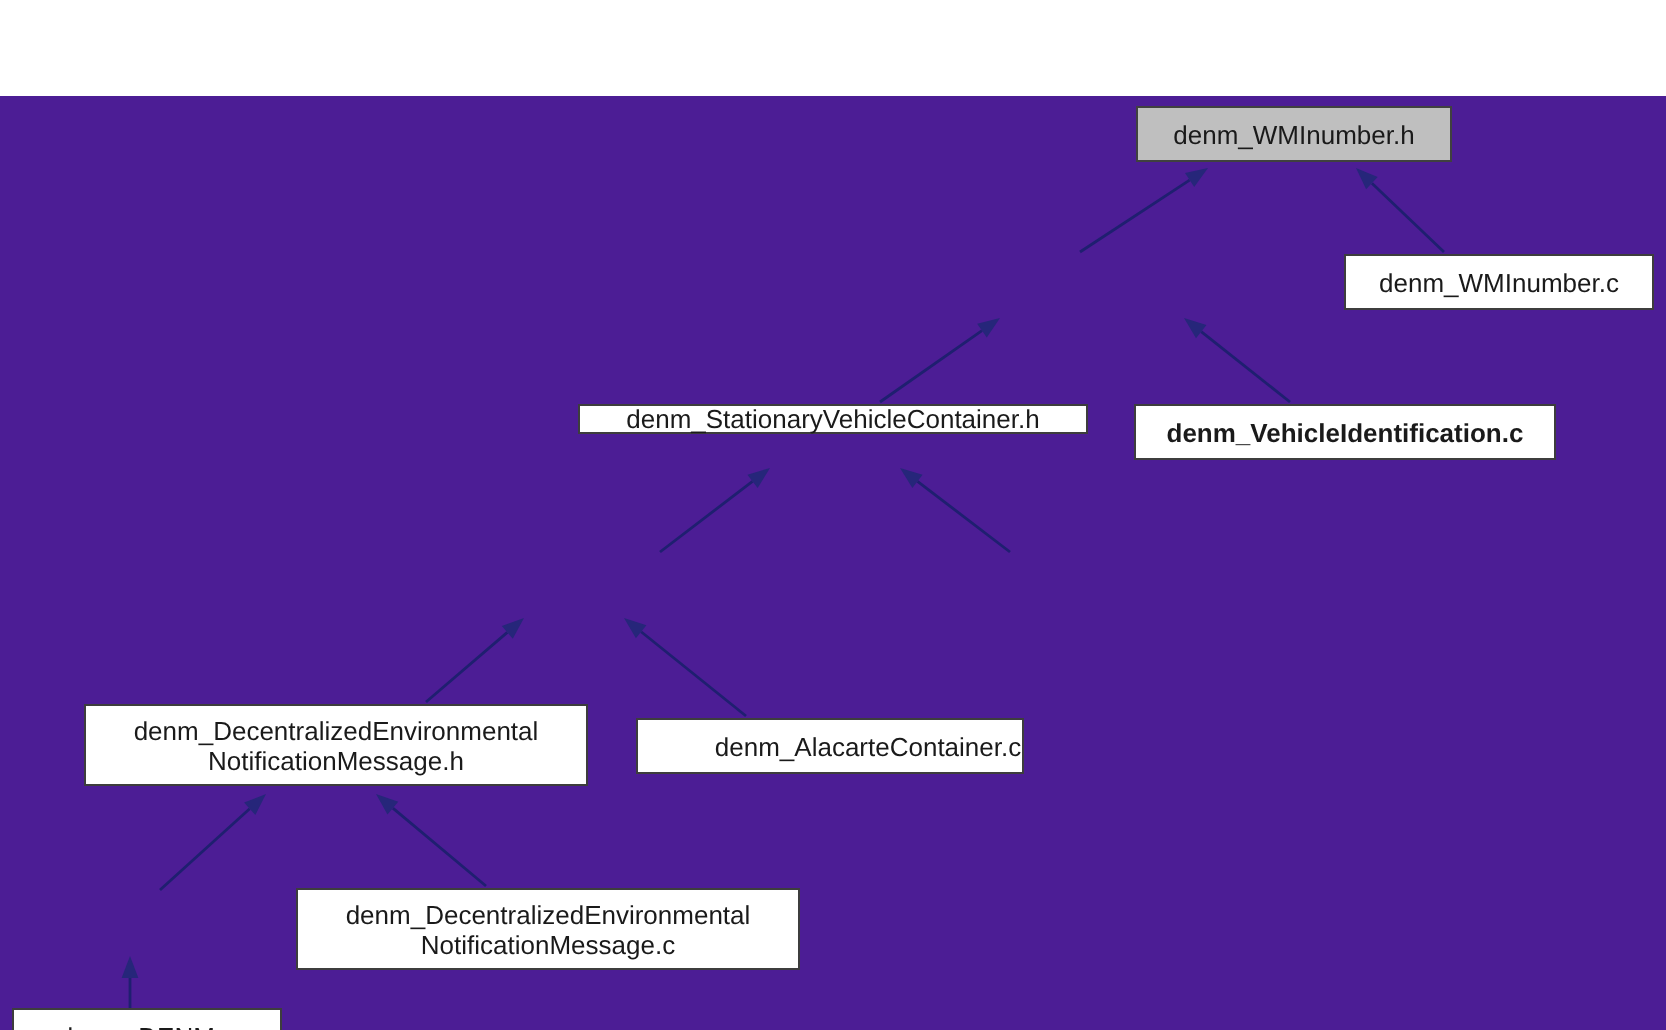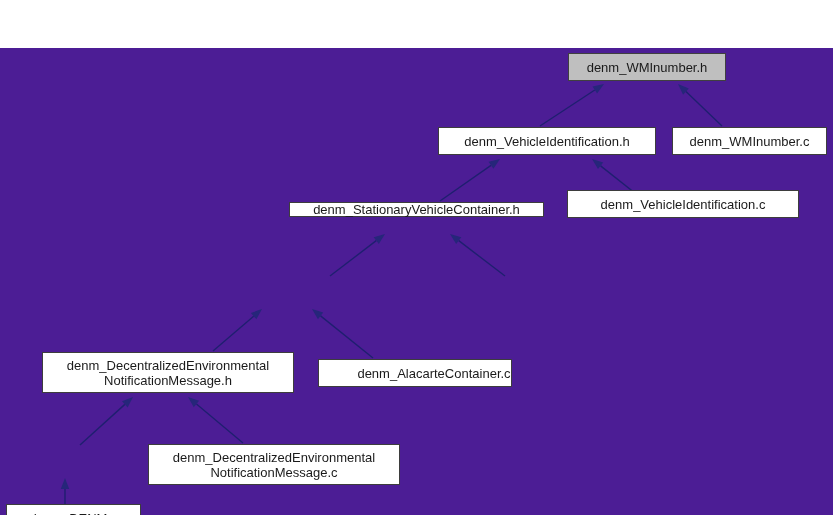--- a/index.html
+++ b/index.html
@@ -94,23 +94,22 @@
       <g>
         <line x1="243" y1="395" x2="196.43784557167652" y2="356.0571072054022" stroke="#1f1f70" stroke-width="1.4"></line>
         <polygon points="188,349 199.13237741373916,352.83538435076207 193.74331372961387,359.2788300600423" fill="#26267a"></polygon>
       </g>
       <g>
         <line x1="65" y1="481" x2="65" y2="441" stroke="#1f1f70" stroke-width="1.4"></line>
         <polygon points="65,430 69.2,441 60.8,441" fill="#26267a"></polygon>
       </g>
     </svg>
 <div class="graph-node highlighted" style="left: 568px; top: 5px; width: 158px; height: 28px;"><span class="node-label">denm_WMInumber.h</span></div>
-    <div class="graph-node" style="left: 438px; top: 79px; width: 218px; height: 28px;"><span class="node-label">denm_VehicleIdentification.h</span></div>
     <div class="graph-node" style="left: 672px; top: 79px; width: 155px; height: 28px;"><span class="node-label">denm_WMInumber.c</span></div>
     <div class="graph-node" style="left: 289px; top: 154px; width: 255px; height: 15px;"><span class="node-label">denm_StationaryVehicleContainer.h</span></div>
-    <div class="graph-node" style="left: 567px; top: 142px; width: 232px; height: 28px;"><span class="node-label">denm_VehicleIdentification.c</span></div>
+    <div class="graph-node" style="left: 567px; top: 154px; width: 211px; height: 28px; font-weight: bold;"><span class="node-label">denm_VehicleIdentification.c</span></div>
     <div class="graph-node" style="left: 42px; top: 304px; width: 252px; height: 41px;"><span class="node-label">denm_DecentralizedEnvironmental
 NotificationMessage.h</span></div>
     <div class="graph-node" style="left: 318px; top: 311px; width: 194px; height: 28px; padding-left: 38px;"><span class="node-label">denm_AlacarteContainer.c</span></div>
     <div class="graph-node" style="left: 148px; top: 396px; width: 252px; height: 41px;"><span class="node-label">denm_DecentralizedEnvironmental
 NotificationMessage.c</span></div>
     <div class="graph-node" style="left: 6px; top: 456px; width: 135px; height: 28px;"><span class="node-label">denm_DENM.c</span></div>
   </div>
 
 </body></html>

